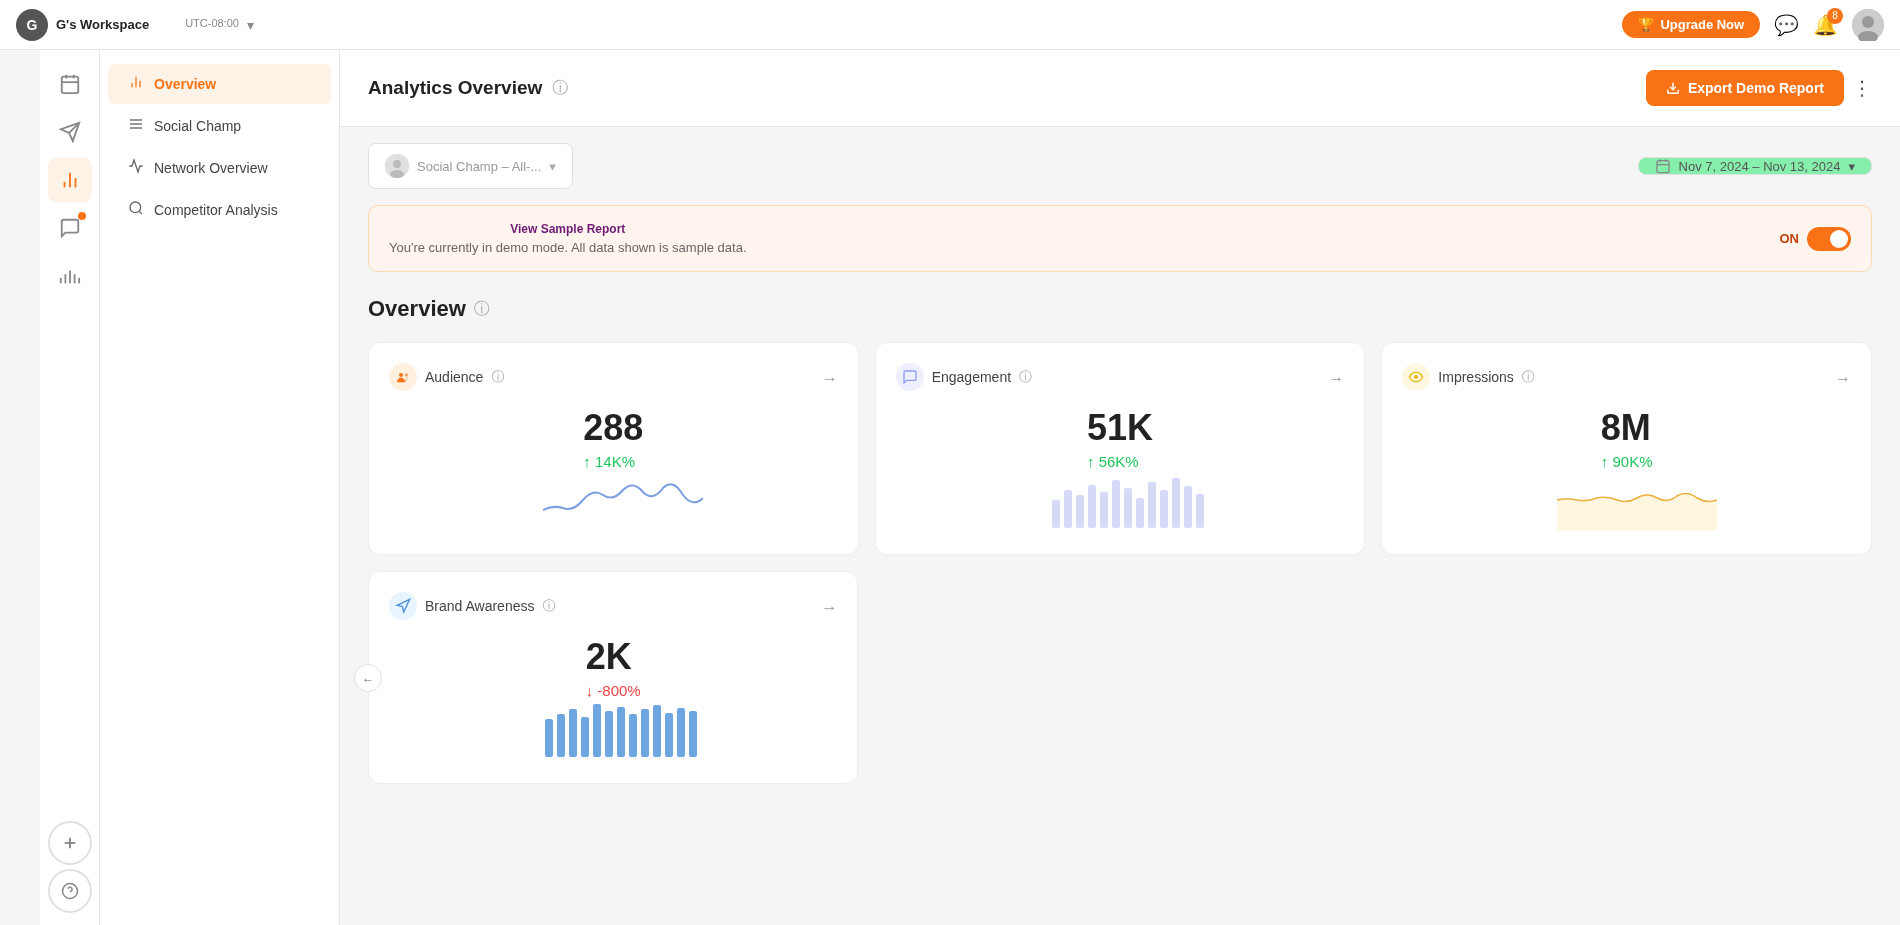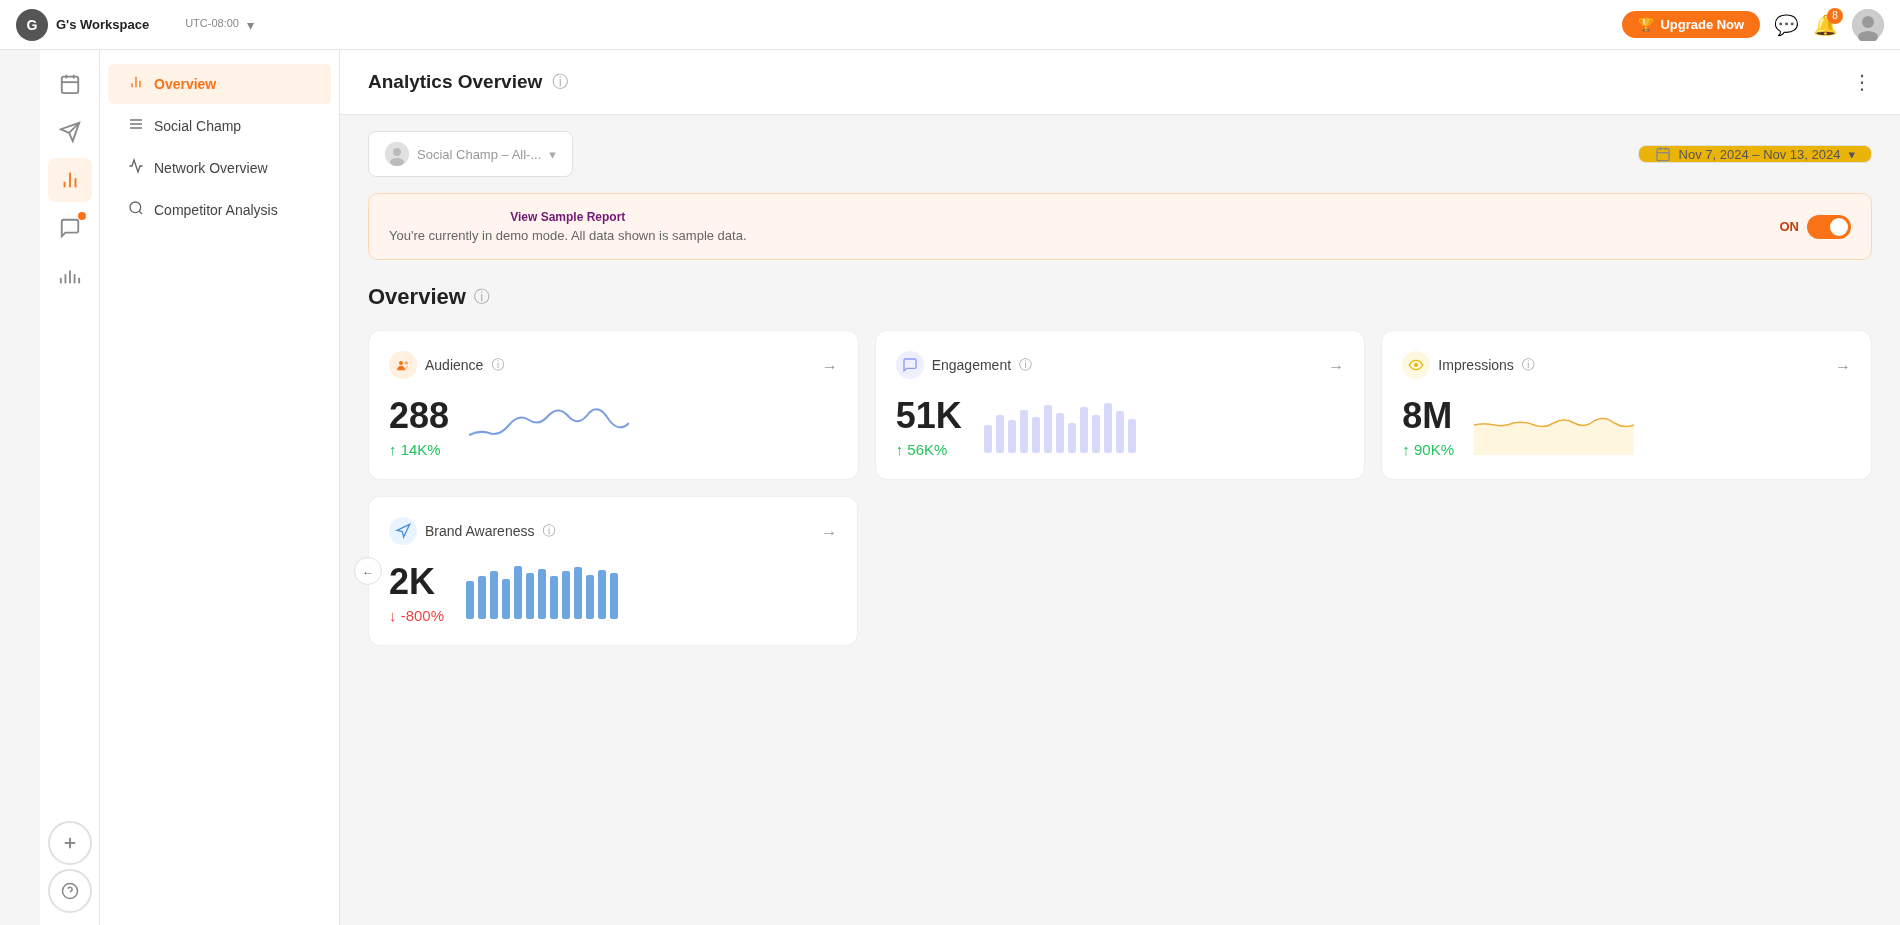--- a/index.html
+++ b/index.html
@@ -141,21 +141,21 @@
       border-radius: 8px;
       padding: 10px 16px;
       display: flex; align-items: center; gap: 8px;
       cursor: pointer; min-width: 200px;
       font-size: 13px; color: #999;
     }
     .filter-dropdown .dropdown-arrow { margin-left: auto; color: #aaa; }
     .filter-avatar { width: 24px; height: 24px; border-radius: 50%; background: #ddd; }
     .date-filter {
       margin-left: auto;
-      background: #eab308;
+      background: #86efac;
       border: 1px solid #e0e0e0;
       border-radius: 8px;
       padding: 0 16px;
       display: flex; align-items: center; gap: 8px;
       cursor: pointer; font-size: 13px; color: #555;
     }
 
     
     .demo-banner {
       margin: 0 28px 16px;
@@ -199,21 +199,21 @@
     }
     .card-header { display: flex; align-items: center; justify-content: space-between; margin-bottom: 16px; }
     .card-header-left { display: flex; align-items: center; gap: 8px; }
     .card-icon { width: 28px; height: 28px; border-radius: 50%; display: flex; align-items: center; justify-content: center; font-size: 14px; }
     .card-icon.audience { background: #fff0e0; }
     .card-icon.engagement { background: #eef0ff; }
     .card-icon.impressions { background: #fff8e0; }
     .card-icon.brand { background: #e8f4ff; }
     .card-title { font-size: 14px; color: #444; font-weight: 500; }
     .arrow-btn { background: none; border: none; color: #999; font-size: 16px; cursor: pointer; }
-    .card-body { display: flex; align-items: flex-start; justify-content: space-between; }
+    .card-body { display: flex; align-items: center; justify-content: space-between; flex-direction: column; }
     .card-value { font-size: 36px; font-weight: 700; color: #222; }
     .card-change { font-size: 15px; margin-top: 4px; }
     .card-change.positive { color: #22c55e; }
     .card-change.negative { color: #ef4444; }
 
     
     .sparkline-container { flex: 1; margin-left: 20px; }
 
     
     .collapse-btn {
@@ -355,20 +355,28 @@
   </div>
 
   <div class="content">
 
     <div class="content-header">
       <div class="content-header-left">
         <span class="page-title">Analytics Overview</span>
         <span class="info-icon">ⓘ</span>
       </div>
       <div class="header-right">
+        <button class="export-btn">
+          <svg width="14" height="14" viewBox="0 0 24 24" fill="none" stroke="#fff" stroke-width="2.5">
+              <path d="M21 15v4a2 2 0 0 1-2 2H5a2 2 0 0 1-2-2v-4"></path>
+              <polyline points="7 10 12 15 17 10"></polyline>
+              <line x1="12" y1="15" x2="12" y2="3"></line>
+            </svg>
+          <span>Export Demo Report</span>
+        </button>
         <button class="more-btn">⋮</button>
       </div>
     </div>
 
     <div class="content-inner">
 
       <div class="filters-row">
         <div class="filter-dropdown">
           <div class="filter-avatar">
             <svg width="24" height="24" viewBox="0 0 24 24">

